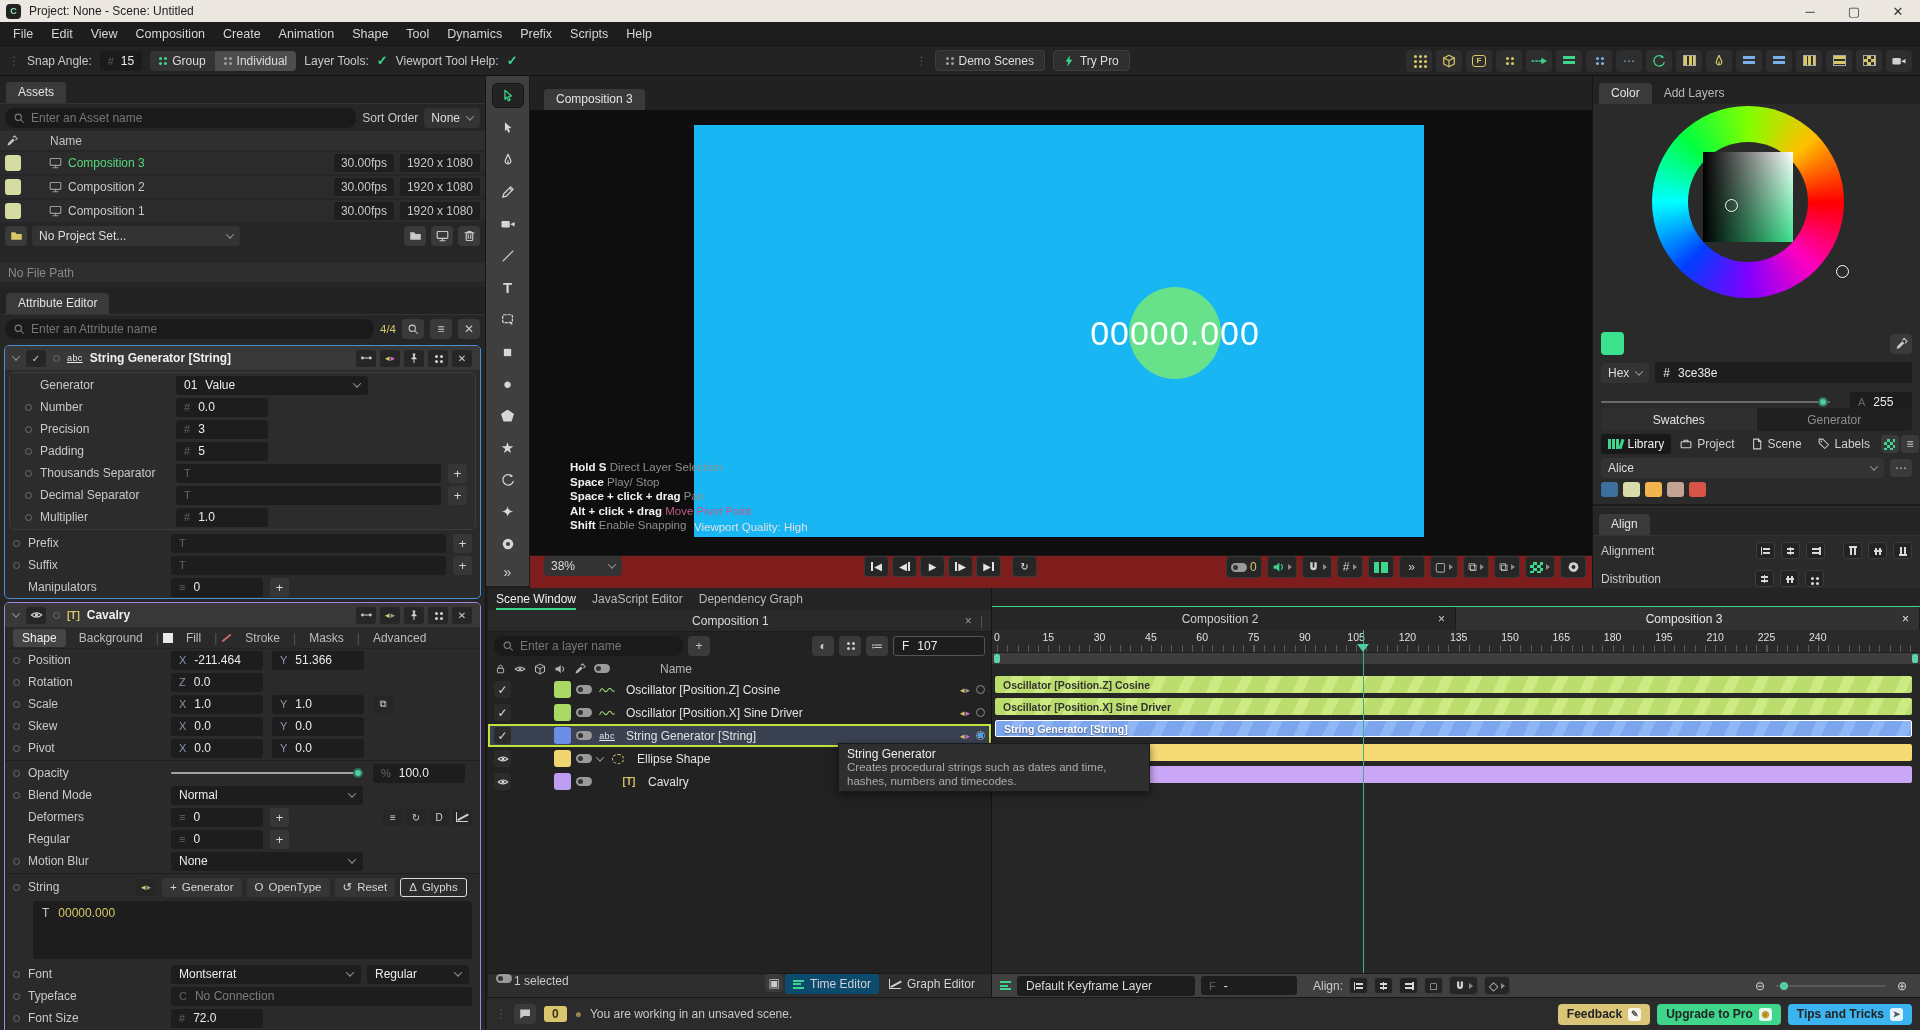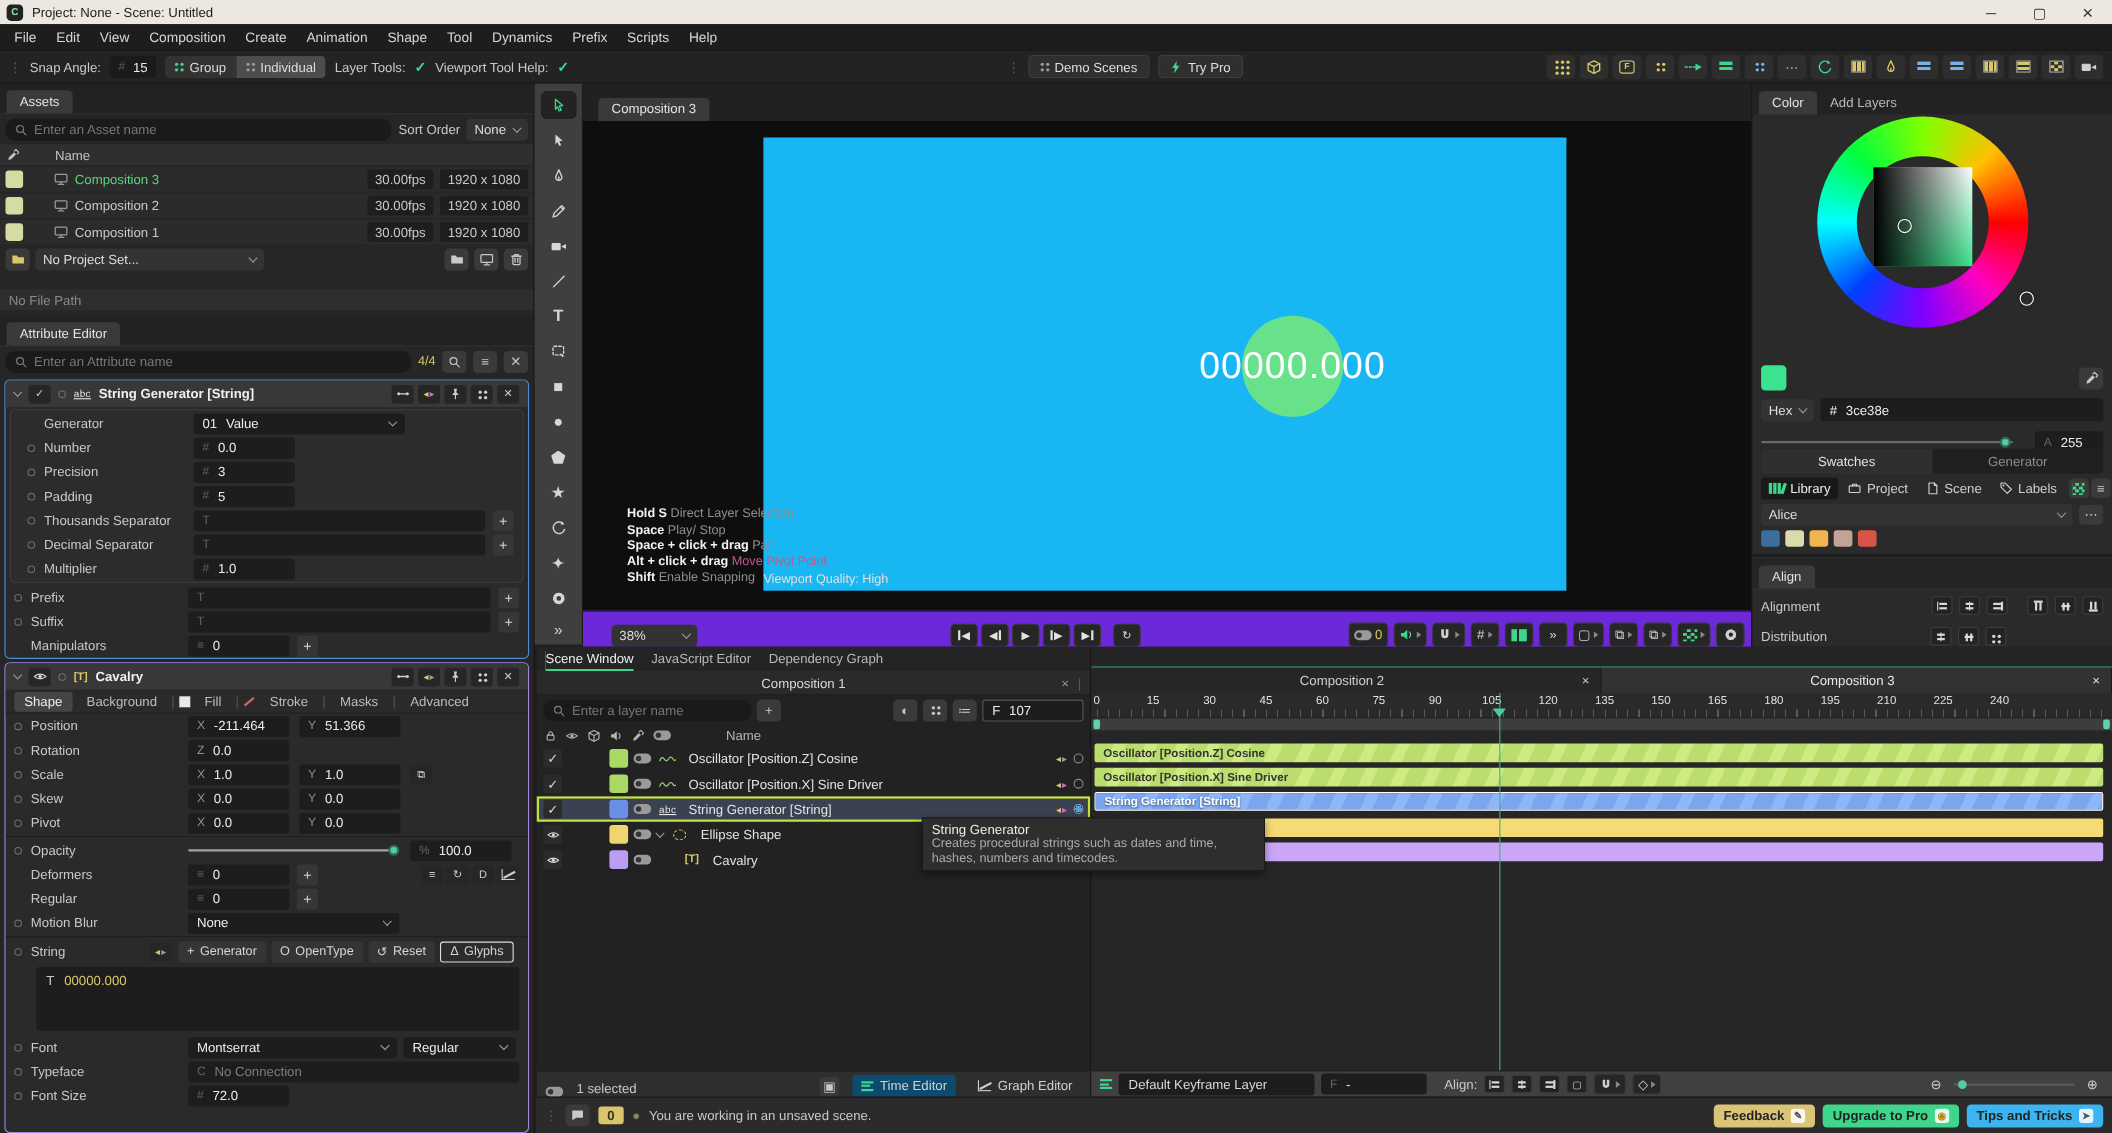--- a/index.html
+++ b/index.html
@@ -106,21 +106,21 @@
 .viewport{left:530px;top:76px;width:1062px;height:512px;background:#212121}
 .vp-tabstrip{position:absolute;left:0;top:0;width:100%;height:34px;display:flex;align-items:flex-end;padding:0 14px}
 .canvas{position:absolute;left:0;top:34px;width:1062px;height:445px;background:#0e0e0e;overflow:hidden}
 .comp-rect{position:absolute;left:164px;top:15px;width:730px;height:412px}
 .comp-circle{position:absolute;border-radius:50%}
 .comp-text{position:absolute;color:#fff;font-size:34px;letter-spacing:1px;white-space:nowrap;transform:translate(-50%,-50%)}
 .helpblock{position:absolute;left:40px;top:350px;font-size:11.5px;line-height:14.5px}
 .helpblock .k{color:#f2f2f2;font-weight:bold}
 .helpblock .d{color:#8f8f8f}
 .vquality{position:absolute;top:411px;width:730px;left:164px;text-align:left;color:#e0e0e0;font-size:11.5px}
-.vpbar{position:absolute;left:0;top:479px;width:1062px;height:33px;background:#6d28d9;display:flex;align-items:flex-end;padding:0 26px;border-top:1px solid #1a1a1a}
+.vpbar{position:absolute;left:0;top:479px;width:1062px;height:33px;background:#7f1d1d;display:flex;align-items:flex-start;padding:0 14px;border-top:1px solid #1a1a1a}
 .transport{position:absolute;left:334px;display:flex;gap:3px;align-items:center}
 .tpbtn{width:25px;height:21px;background:#262626;border:1px solid #3a3a3a;border-radius:4px;display:flex;align-items:center;justify-content:center;color:#e3e3e3;gap:1px;font-size:10px}
 .tpbtn .bar{width:2px;height:9px;background:#e3e3e3}
 .vpicons{position:absolute;right:6px;display:flex;gap:5px;align-items:center}
 .vpbtn{height:22px;min-width:26px;background:#262626;border:1px solid #383838;border-radius:4px;display:flex;align-items:center;justify-content:center;gap:3px;color:#cfcfcf;padding:0 4px}
 .subchev{width:0;height:0;border-left:4px solid #8a8a8a;border-top:3px solid transparent;border-bottom:3px solid transparent}
 .checker{width:13px;height:11px;background:conic-gradient(#3dd68c 0 25%,transparent 0 50%,#3dd68c 0 75%,transparent 0) 0 0/7px 6px}
 .gpanel{width:14px;height:11px;background:linear-gradient(to right,#3dd68c 0 5px,transparent 5px 7px,#3dd68c 7px)}
 
 .rightpanel{left:1592px;top:76px;width:328px;height:512px;background:#2a2a2a;border-left:1px solid #151515}
@@ -161,21 +161,21 @@
 .lhdr{height:19px;display:flex;align-items:center;gap:8px;padding:0 7px;color:#b5b5b5;flex:none}
 .lrow{height:23px;display:flex;align-items:center;gap:5px;padding:0 6px;flex:none;position:relative}
 .lrow .slot{width:17px;height:17px;background:#2b2b2b;border-radius:3px;display:flex;align-items:center;justify-content:center;flex:none;color:#d6d6d6}
 .lrow .lsw{width:17px;height:17px;border-radius:3px;flex:none;margin-left:38px}
 .lrow .nm{color:#e2e2e2;margin-left:4px;white-space:nowrap}
 .lrow.selected{background:#3a4150;outline:2px solid #c3e13c;outline-offset:-2px}
 .lrow .rt{margin-left:auto;display:flex;align-items:center;gap:6px}
 .ocirc{width:9px;height:9px;border:1.4px solid #8a8a8a;border-radius:50%}
 .ocirc.on{border-color:#9a9a9a;background:radial-gradient(circle,#4aa3e8 0 3px,#16202c 3px)}
 .typeicon{width:20px;display:flex;justify-content:center;color:#9fd470;flex:none}
-.scenebottom{margin-top:auto;height:24px;background:#2e2e2e;display:flex;align-items:flex-end;gap:12px;padding:0 8px;flex:none;border-top:1px solid #1a1a1a}
+.scenebottom{margin-top:auto;height:24px;background:#2e2e2e;display:flex;align-items:flex-start;gap:2px;padding:0 8px;flex:none;border-top:1px solid #1a1a1a}
 .tgbtn{height:20px;display:flex;align-items:center;gap:6px;padding:0 8px;border-radius:3px;color:#d2d2d2}
 .tgbtn.on{background:#0c4a6e}
 .tebars{display:flex;flex-direction:column;gap:1.5px}
 .tebars i{width:11px;height:2px;background:#3dd68c;display:block}
 .tebars i:nth-child(2){width:8px}
 .gicon{width:12px;height:10px;border-left:1.4px solid #cfcfcf;border-bottom:1.4px solid #cfcfcf;position:relative}
 .gicon::before{content:"";position:absolute;left:1px;bottom:0;width:12px;height:1.6px;background:#cfcfcf;transform:rotate(-28deg);transform-origin:left bottom}
 
 .timeline{left:992px;top:588px;width:928px;height:409px;background:#262626;display:flex;flex-direction:column;overflow:hidden}
 .tl-top{height:19px;background:#242424;flex:none;border-bottom:1px solid #3dd68c}
@@ -780,20 +780,28 @@
       <div class="divline"></div>
       <div class="arow">
         <span class="dot" style="margin-left:8px"></span>
           <span class="albl" style="width:143px">Opacity</span>
         <div class="slider">
             <span class="knob" style="right:-4px"></span>
           </div>
         <div class="fld num">
             <span class="pfx">%</span>
             <span>100.0</span>
+          </div>
+      </div>
+      <div class="arow">
+        <span class="dot" style="margin-left:8px"></span>
+          <span class="albl" style="width:143px">Blend Mode</span>
+        <div class="ddfld">
+            <span>Normal</span>
+            <span class="chev"></span>
           </div>
       </div>
       <div class="arow">
         <span class="nodot" style="margin-left:8px"></span>
           <span class="albl" style="width:143px">Deformers</span>
         <div class="fld num">
             <span class="pfx">≡</span>
             <span>0</span>
           </div>
         <span class="plus">+</span>

